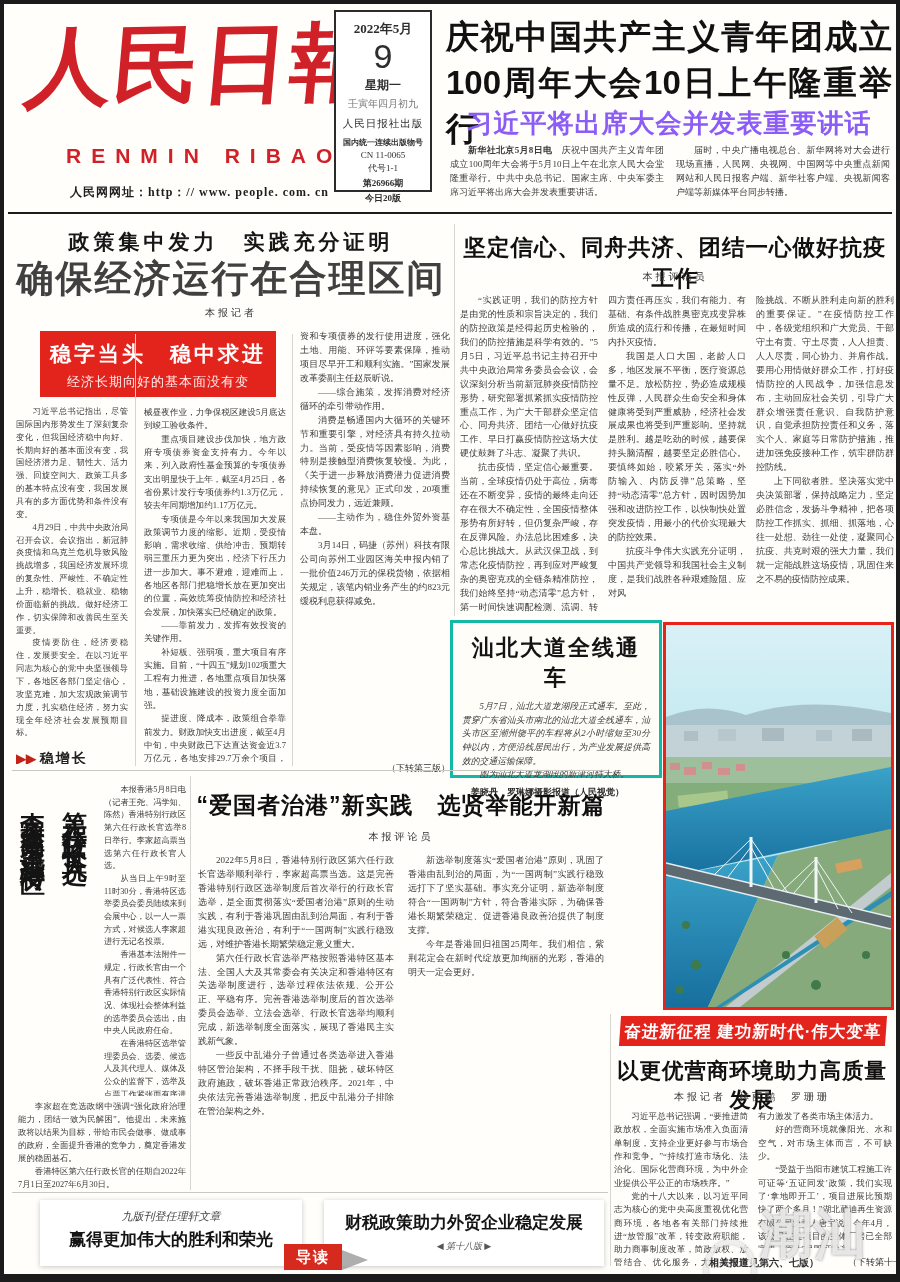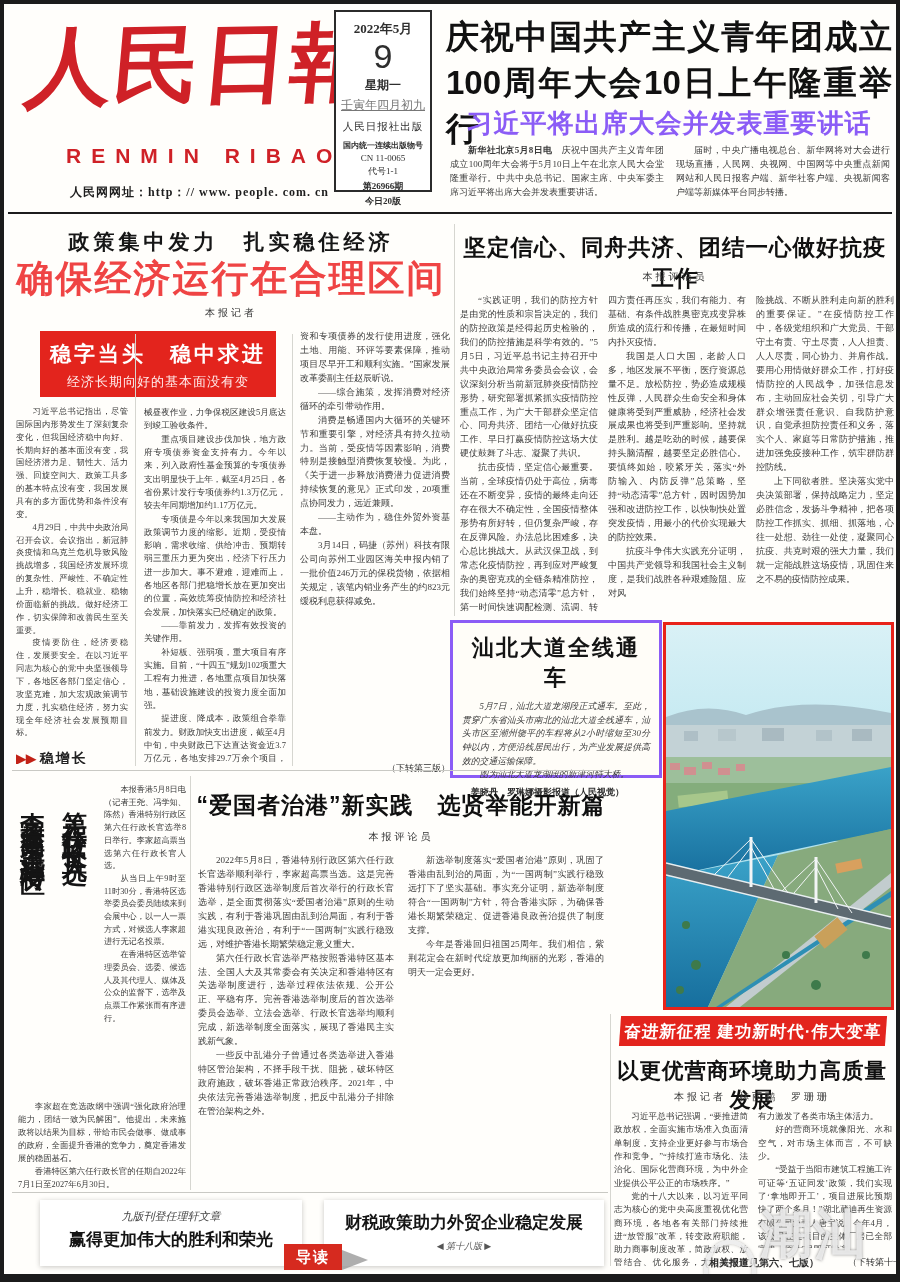--- a/index.html
+++ b/index.html
@@ -12,50 +12,50 @@
         font-size:86px;letter-spacing:2px;transform:skewX(-6deg) rotate(-1deg);
         line-height:1;white-space:nowrap;}
   .logo-latin{color:#cf2127;font-weight:bold;font-size:21px;letter-spacing:10px;
         font-family:"Liberation Sans",sans-serif;}
   .site{font-size:12px;font-weight:bold;color:#1d1d1d;letter-spacing:1px;}
   .datebox{border:2px solid #2b2b2b;background:#fff;text-align:center;
         padding:8px 2px;box-sizing:border-box;}
   .datebox .dl1{font-size:13px;font-weight:bold;}
   .datebox .day{font-size:34px;line-height:1.1;font-family:"Liberation Sans",sans-serif;}
   .datebox .wk{font-size:12px;font-weight:bold;margin-top:2px;}
-  .datebox .lunar{font-size:12px;color:#777;margin-top:3px;text-decoration:underline;}
+  .datebox .lunar{font-size:10px;color:#777;margin-top:3px;}
   .datebox .pub{font-size:10.5px;margin-top:6px;letter-spacing:1px;}
   .datebox .issn-l{font-size:8px;font-weight:bold;margin-top:6px;}
   .datebox .sm{font-size:9px;margin-top:2px;}
   .hl1{font-family:"Liberation Sans",sans-serif;font-weight:900;color:#111;
        font-size:33px;line-height:1.38;text-align:justify;text-align-last:justify;}
   .hl2{font-family:"Liberation Sans",sans-serif;font-weight:900;color:#8b5cf6;
        font-size:26px;text-align:center;letter-spacing:1px;}
   .smalltext{font-size:9px;line-height:1.55;text-align:justify;color:#3b3b3b;}
   .smalltext p{margin:0;text-indent:2em;}
   .smalltext p.cont{text-indent:0;}
   .lead-src{font-weight:bold;}
   .rule-h{background:#1c1c1c;}
   .rule-soft{background:#c9c9c4;}
   
   .kicker{font-family:"Liberation Sans",sans-serif;font-weight:900;font-size:21px;
           letter-spacing:4px;text-align:center;color:#161616;}
   .bighead{font-family:"Liberation Sans",sans-serif;font-weight:900;font-size:37px;
-          letter-spacing:2px;text-align:center;color:#ef4444;}
+          letter-spacing:2px;text-align:center;color:#404040;}
   .byline{font-size:10px;text-align:center;letter-spacing:3px;color:#333;}
   .redbox{background:#e3241d;color:#fff;text-align:center;padding:9px 4px 8px;box-sizing:border-box;}
   .redbox .l1{font-family:"Liberation Sans",sans-serif;font-weight:900;font-size:21px;letter-spacing:3px;}
   .redbox .l2{font-size:13px;margin-top:5px;letter-spacing:1px;color:#ffecec;}
   .col{overflow:hidden;}
   .sub-red{color:#c22217;font-family:"Liberation Sans",sans-serif;font-weight:900;
            font-size:13px;margin:8px 0 4px;}
   .sub-red .shd{color:#222;font-size:14px;letter-spacing:2px;}
   .midhead{font-family:"Liberation Sans",sans-serif;font-weight:900;font-size:22.5px;
            text-align:center;letter-spacing:1px;color:#101010;}
-  .shantou{border:3px solid #8b5cf6;background:#fffdf8;box-sizing:border-box;padding:8px 9px;}
+  .shantou{border:3px solid #14b8a6;background:#fffdf8;box-sizing:border-box;padding:8px 9px;}
   .shantou h3{margin:2px 0 7px;font-family:"Liberation Sans",sans-serif;font-weight:900;
               font-size:22px;text-align:center;letter-spacing:2px;color:#141414;}
   .shantou .smalltext p{font-style:italic;}
   .credit{font-size:9px;font-weight:bold;margin-top:4px;text-indent:1em;}
   .photo-frame{border:3px solid #e8231a;box-sizing:border-box;background:#9adbe8;}
   .vhead{writing-mode:vertical-rl;font-family:"Liberation Sans",sans-serif;font-weight:900;
          color:#141414;letter-spacing:6px;line-height:1;}
   .banner{background:#e3241d;color:#fff;font-family:"Liberation Sans",sans-serif;
           font-weight:900;font-size:16.5px;text-align:center;line-height:30px;
           letter-spacing:1px;transform:skewX(-4deg);}
@@ -108,21 +108,21 @@
   <div class="abs hl2" style="left:442px;top:102px;width:446px;">习近平将出席大会并发表重要讲话</div>
   <div class="abs col smalltext" style="left:446px;top:140px;width:214px;height:62px;">
     <p><span class="lead-src">新华社北京5月8日电</span>　<span>庆祝中国共产主义青年团成立100周年大会将于5月10日上午在北京人民大会堂隆重举行。中共中央总书记、国家主席、中央军委主席习近平将出席大会并发表重要讲话。</span></p>
   </div>
   <div class="abs col smalltext" style="left:672px;top:140px;width:214px;height:62px;">
     <p>届时，中央广播电视总台、新华网将对大会进行现场直播，人民网、央视网、中国网等中央重点新闻网站和人民日报客户端、新华社客户端、央视新闻客户端等新媒体平台同步转播。</p>
   </div>
 
   <div class="abs rule-h" style="left:4px;top:208px;width:884px;height:2px;"></div>
 
-  <div class="abs kicker" style="left:8px;top:224px;width:438px;">政策集中发力　扎实稳住经济</div>
+  <div class="abs kicker" style="left:8px;top:224px;width:438px;">政策集中发力　实践充分证明</div>
   <div class="abs bighead" style="left:8px;top:250px;width:438px;">确保经济运行在合理区间</div>
   <div class="abs byline" style="left:8px;top:302px;width:438px;">本报记者</div>
 
   <div class="abs redbox" style="left:36px;top:327px;width:236px;height:66px;">
     <div class="l1">稳字当头　稳中求进</div>
     <div class="l2">经济长期向好的基本面没有变</div>
   </div>
 
   <div class="abs col smalltext" style="left:12px;top:402px;width:112px;height:358px;font-size:8.3px;">
     <p>习近平总书记指出，尽管国际国内形势发生了深刻复杂变化，但我国经济稳中向好、长期向好的基本面没有变，我国经济潜力足、韧性大、活力强、回旋空间大、政策工具多的基本特点没有变，我国发展具有的多方面优势和条件没有变。</p>
@@ -248,20 +248,21 @@
     </svg>
   </div>
 
   <div class="abs rule-soft" style="left:8px;top:766px;width:596px;height:1px;"></div>
 
   <div class="abs vhead" style="left:16px;top:788px;height:308px;font-size:25px;">李家超高票当选香港特区</div>
   <div class="abs vhead" style="left:58px;top:788px;height:270px;font-size:25px;">第六任行政长官人选</div>
   <div class="abs col smalltext" style="left:100px;top:780px;width:82px;height:312px;font-size:8.2px;">
     <p>本报香港5月8日电（记者王尧、冯学知、陈然）香港特别行政区第六任行政长官选举8日举行。李家超高票当选第六任行政长官人选。</p>
     <p>从当日上午9时至11时30分，香港特区选举委员会委员陆续来到会展中心，以一人一票方式，对候选人李家超进行无记名投票。</p>
+    <p>香港基本法附件一规定，行政长官由一个具有广泛代表性、符合香港特别行政区实际情况、体现社会整体利益的选举委员会选出，由中央人民政府任命。</p>
     <p>在香港特区选举管理委员会、选委、候选人及其代理人、媒体及公众的监督下，选举及点票工作紧张而有序进行。</p>
 
   </div>
   <div class="abs col smalltext" style="left:14px;top:1096px;width:168px;height:90px;font-size:8.4px;">
     <p>李家超在竞选政纲中强调“强化政府治理能力，团结一致为民解困”。他提出，未来施政将以结果为目标，带给市民会做事、做成事的政府，全面提升香港的竞争力，奠定香港发展的稳固基石。</p>
     <p>香港特区第六任行政长官的任期自2022年7月1日至2027年6月30日。</p>
   </div>
 
   <div class="abs vrule" style="left:186px;top:772px;height:414px;"></div>
   <div class="abs midhead" style="left:190px;top:786px;width:414px;font-size:23px;">“爱国者治港”新实践　选贤举能开新篇</div>

